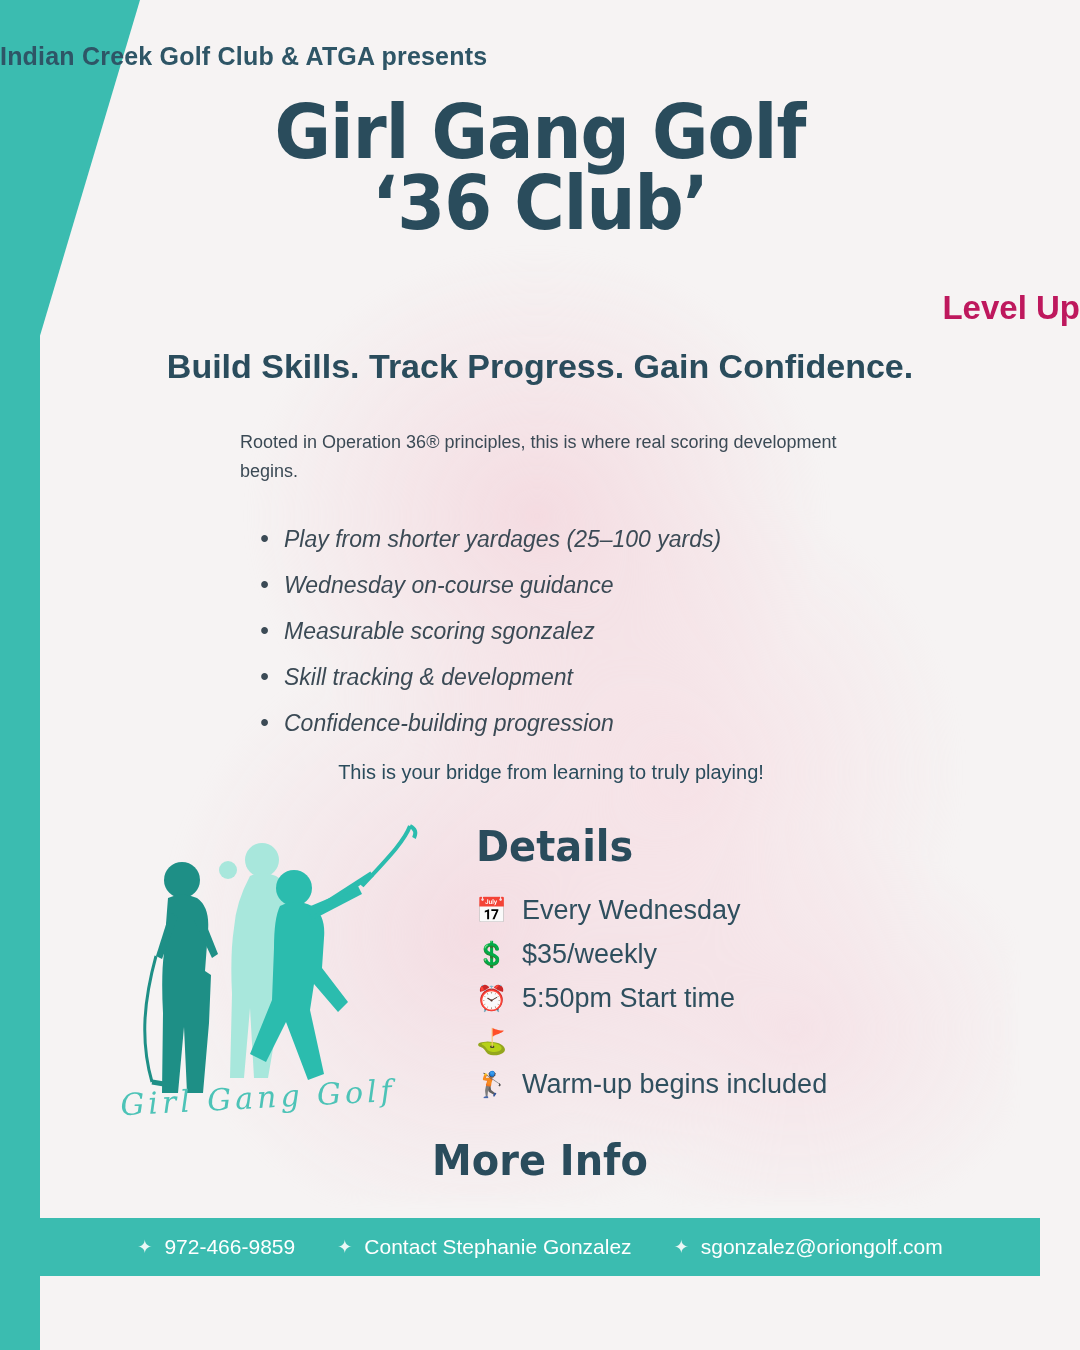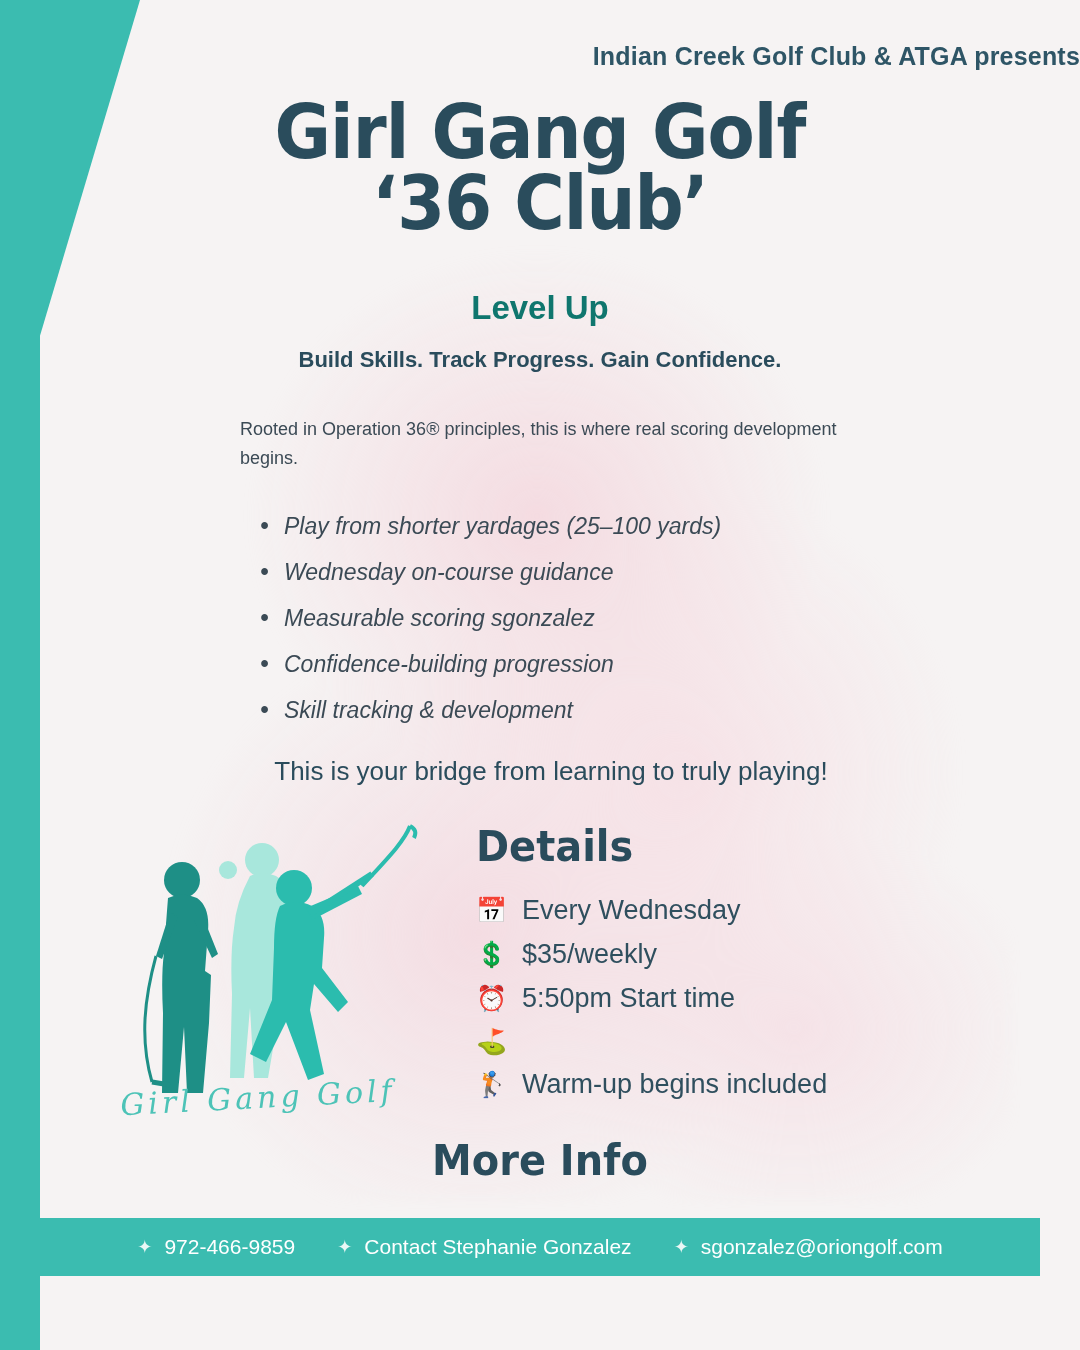--- a/index.html
+++ b/index.html
@@ -54,50 +54,50 @@
     filter: blur(6px);
     pointer-events: none;
   }
   .content {
     position: relative;
     z-index: 3;
     width: 1080px;
     height: 1350px;
   }
   .presents {
-    text-align: right;
+    text-align: left;
     color: #2e5566;
     font-size: 25px;
     font-weight: bold;
     letter-spacing: 0.2px;
     padding-top: 42px;
   }
   .title {
     text-align: center;
     color: #2a4c5c;
     font-family: "DejaVu Sans", sans-serif;
     font-weight: bold;
     font-size: 74px;
     line-height: 0.96;
     letter-spacing: -1px;
     margin-top: 26px;
     transform: scaleX(0.93);
   }
   .title .l2 { display: block; }
   .levelup {
-    text-align: center;
-    color: #0f766e;
+    text-align: right;
+    color: #be185d;
     font-size: 33px;
     font-weight: bold;
     margin-top: 50px;
   }
   .skills {
     text-align: center;
     color: #2a4c5c;
-    font-size: 22px;
+    font-size: 34px;
     font-weight: bold;
     margin-top: 20px;
   }
   .rooted {
     margin: 42px 0 0 240px;
     width: 640px;
     color: #3b4a55;
     font-size: 18px;
     line-height: 1.6;
   }
@@ -118,22 +118,22 @@
     content: "\2022";
     position: absolute;
     left: 2px;
     top: -2px;
     font-size: 25px;
     color: #3b4a55;
   }
   .bridge {
     text-align: center;
     color: #2a4c5c;
-    font-size: 26px;
-    margin-top: 32px;
+    font-size: 20px;
+    margin-top: 24px;
     padding-left: 22px;
   }
   
   .silhouettes {
     position: absolute;
     left: 110px;
     top: 820px;
     width: 380px;
     height: 300px;
   }
@@ -234,22 +234,22 @@
 
     <div class="levelup">Level Up</div>
     <div class="skills">Build Skills. Track Progress. Gain Confidence.</div>
 
     <div class="rooted">Rooted in Operation 36® principles, this is where real scoring development begins.</div>
 
     <ul class="bullets">
       <li>Play from shorter yardages (25–100 yards)</li>
       <li>Wednesday on-course guidance</li>
       <li>Measurable scoring sgonzalez</li>
+      <li>Skill tracking &amp; development</li>
       <li>Confidence-building progression</li>
-      <li>Skill tracking &amp; development</li>
     </ul>
 
     <div class="bridge">This is your bridge from learning to truly playing!</div>
 
     <div class="silhouettes">
       <svg width="380" height="300" viewBox="0 0 380 300" xmlns="http://www.w3.org/2000/svg">
 
         <g fill="#a8e7dc">
           <circle cx="152" cy="40" r="17"></circle>
           <path d="M140 56 q12 -6 26 0 q14 8 12 34 l-4 44 q-2 30 -4 54 l-12 70 h-14 l-4 -70 l-6 70 h-14 l2 -84 q-2 -40 2 -66 q2 -26 16 -52 z"></path>

